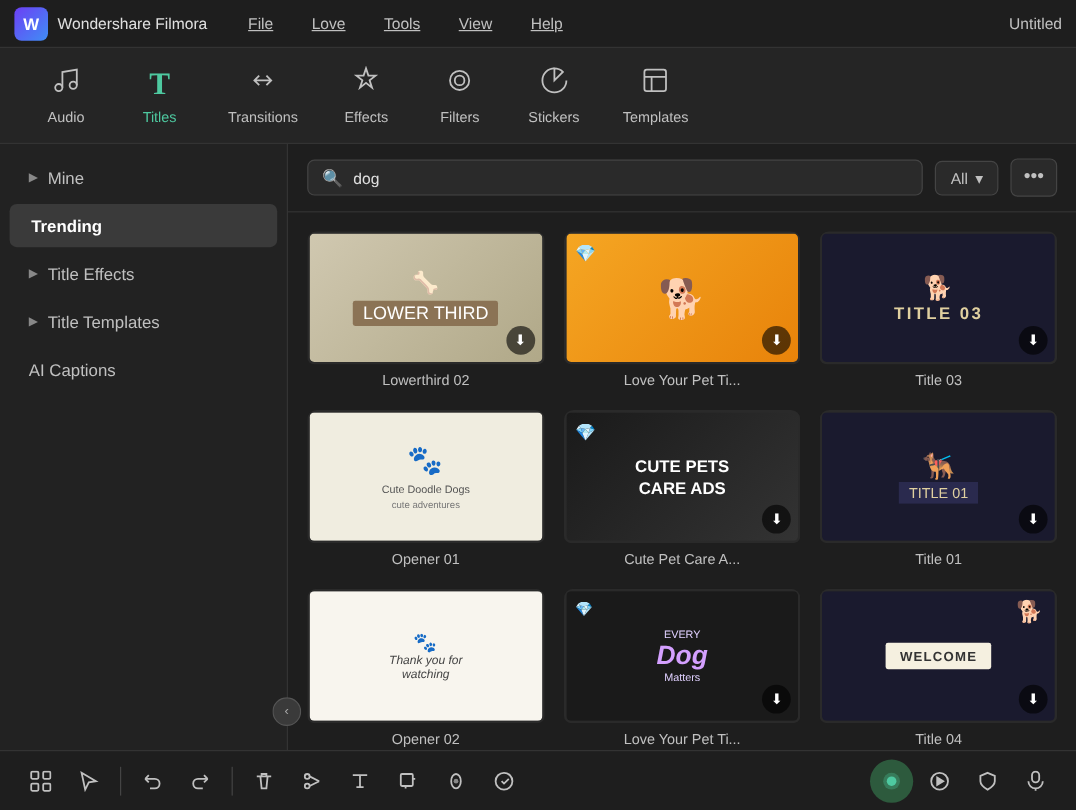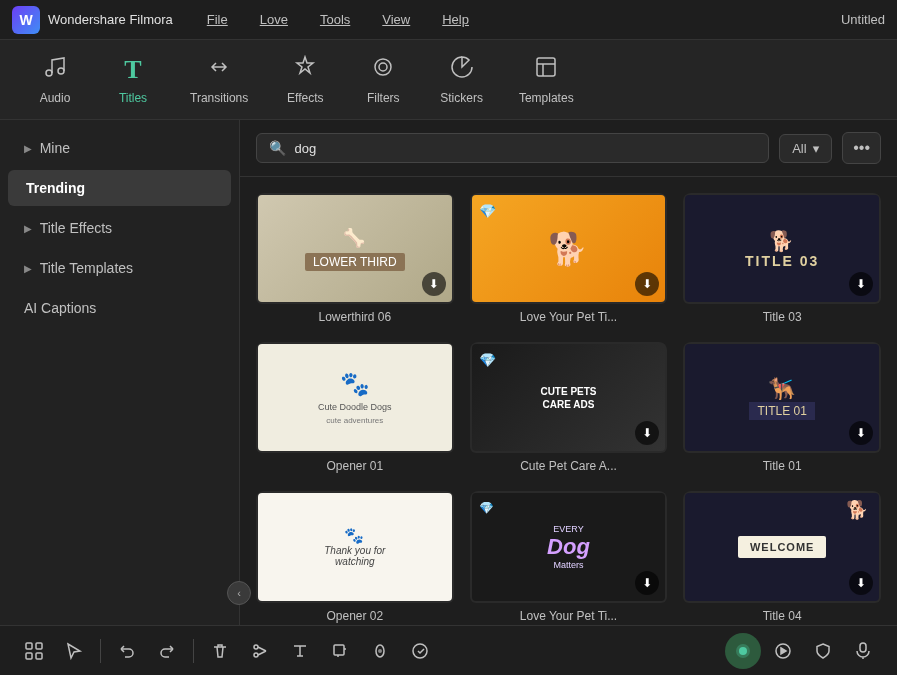--- a/index.html
+++ b/index.html
@@ -272,21 +272,21 @@
       flex-direction: column;
       gap: 4px;
     }
     .thumb-lowerthird .bone {
       font-size: 18px;
     }
     .thumb-lowerthird .text-line {
       background: #8b7355;
       color: #fff;
       padding: 2px 8px;
-      font-size: 12px;
+      font-size: 15px;
       border-radius: 2px;
     }
 
     .thumb-lovepet {
       background: linear-gradient(135deg, #f5a623, #e8830a);
     }
     .thumb-lovepet .pet-emoji { font-size: 32px; }
     .thumb-lovepet .heart { position: absolute; top: 8px; left: 8px; font-size: 14px; }
 
     .thumb-title03 {
@@ -310,21 +310,21 @@
       font-size: 9px;
       text-align: center;
     }
 
     .thumb-cutepets {
       background: linear-gradient(135deg, #1a1a1a, #333);
       flex-direction: column;
     }
     .thumb-cutepets .cute-title {
       color: #fff;
-      font-size: 10px;
+      font-size: 14px;
       font-weight: bold;
       text-align: center;
       line-height: 1.3;
     }
     .thumb-cutepets .heart-icon { color: #ff4488; font-size: 14px; }
 
     .thumb-title01 {
       background: #1a1a2e;
       flex-direction: column;
     }
@@ -547,21 +547,21 @@
       <div class="grid">
 
         <div class="grid-item">
           <div class="thumbnail">
             <div class="thumbnail-content thumb-lowerthird">
               <span class="bone">🦴</span>
               <span class="text-line">LOWER THIRD</span>
             </div>
             <div class="download-badge">⬇</div>
           </div>
-          <div class="item-label">Lowerthird 06</div>
+          <div class="item-label">Lowerthird 02</div>
         </div>
 
         <div class="grid-item">
           <div class="thumbnail">
             <div class="thumbnail-content thumb-lovepet">
               <span class="heart">💎</span>
               <span class="pet-emoji">🐕</span>
             </div>
             <div class="download-badge">⬇</div>
           </div>

